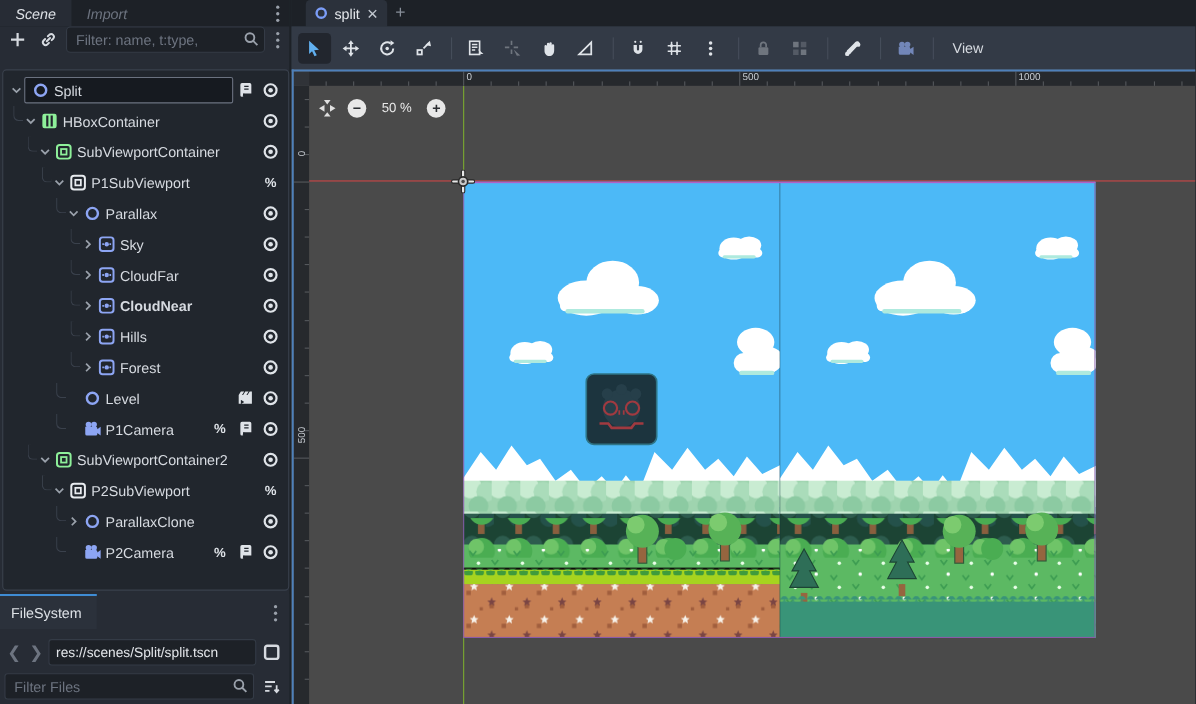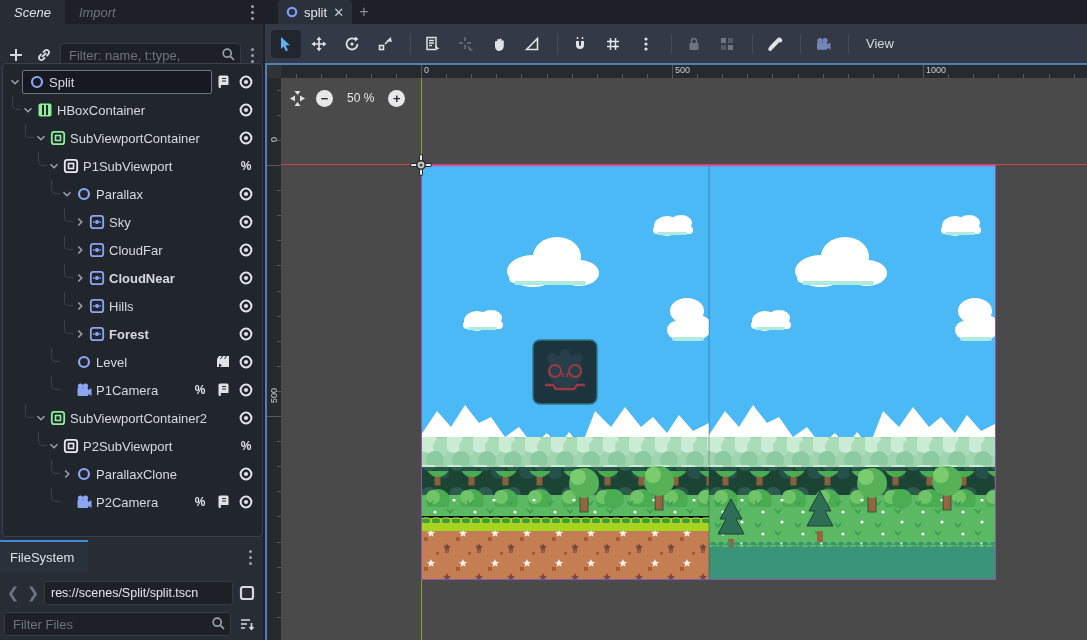--- a/index.html
+++ b/index.html
@@ -7,21 +7,21 @@
   .app{position:relative;width:1087px;height:640px;background:#272c35;overflow:hidden;color:#d6dae0;font-size:13px;}
   
   .left{position:absolute;left:0;top:0;width:265px;height:640px;background:#272c35;border-right:2px solid #1d2127;}
   .dock-tabs{position:absolute;left:0;top:0;width:100%;height:24px;background:#1d2127;display:flex;align-items:stretch;}
   .dock-tab{padding:0 14px;display:flex;align-items:center;cursor:default;font-style:italic;}
   .dock-tab.active{background:#272c35;color:#dde1e6;}
   .dock-tab.inactive{color:#6d7480;}
   .vdots{width:14px;display:flex;flex-direction:column;align-items:center;justify-content:center;gap:3px;}
   .vdots i{width:3px;height:3px;border-radius:50%;background:#9aa1ab;display:block;}
   .dock-tabs .vdots{position:absolute;right:4px;top:4px;height:16px;}
-  .scene-toolbar{position:absolute;left:0;top:36px;width:100%;height:38px;display:flex;align-items:center;padding:0 4px;gap:4px;}
+  .scene-toolbar{position:absolute;left:0;top:17px;width:100%;height:38px;display:flex;align-items:center;padding:0 4px;gap:4px;}
   .tbtn{width:24px;height:24px;display:flex;align-items:center;justify-content:center;border-radius:3px;flex:0 0 auto;}
   .filter-wrap{position:relative;flex:1;height:24px;}
   .filter-wrap input{width:100%;height:24px;background:#1d2127;border:1px solid #343b46;border-radius:4px;color:#c9ced4;padding:0 24px 0 8px;font-size:13px;outline:none;}
   .filter-wrap input::placeholder{color:#6d7480;}
   .filter-wrap .mag{position:absolute;right:5px;top:4px;}
   .tree-panel{position:absolute;left:2px;top:63px;width:261px;height:474px;background:#21262d;border:1px solid #3a414d;border-radius:4px;overflow:hidden;padding-top:4px;}
   .tree-row{position:relative;height:28px;display:flex;align-items:center;}
   .tree-row .elbow{position:absolute;top:0;width:9px;height:14px;border-left:1px solid #3a414c;border-bottom:1px solid #3a414c;border-bottom-left-radius:5px;}
   .arrow{width:14px;height:14px;flex:0 0 auto;display:flex;align-items:center;justify-content:center;color:#9aa1ab;}
   .ticon{width:16px;height:16px;flex:0 0 auto;margin:0 4px 0 2px;display:flex;align-items:center;justify-content:center;}
@@ -330,21 +330,21 @@
           <span class="tname">Hills</span>
           <span class="badges">
             <span class="badge">
               <svg width="16" height="16" viewBox="0 0 16 16">
                 <circle cx="8" cy="8" r="5.4" stroke="#dfe3e8" stroke-width="2" fill="none"></circle>
                 <circle cx="8" cy="8" r="2.1" fill="#dfe3e8"></circle>
               </svg>
             </span>
           </span>
         </div>
-        <div class="tree-row" style="padding-left: 70px; font-weight: bold;">
+        <div class="tree-row" style="padding-left: 70px;">
           <div class="elbow" style="left: 61px;"></div>
           <span class="arrow">
             <svg width="16" height="16" viewBox="0 0 16 16">
               <path d="M6,4 L10,8 L6,12" stroke="#9aa1ab" stroke-width="1.8" fill="none"></path>
             </svg>
           </span>
           <span class="ticon">
             <svg width="16" height="16" viewBox="0 0 16 16">
               <rect x="1.8" y="1.8" width="12.4" height="12.4" rx="2.5" stroke="#8da5f3" stroke-width="1.8" fill="none"></rect>
               <circle cx="8" cy="8" r="2" fill="#8da5f3"></circle>

